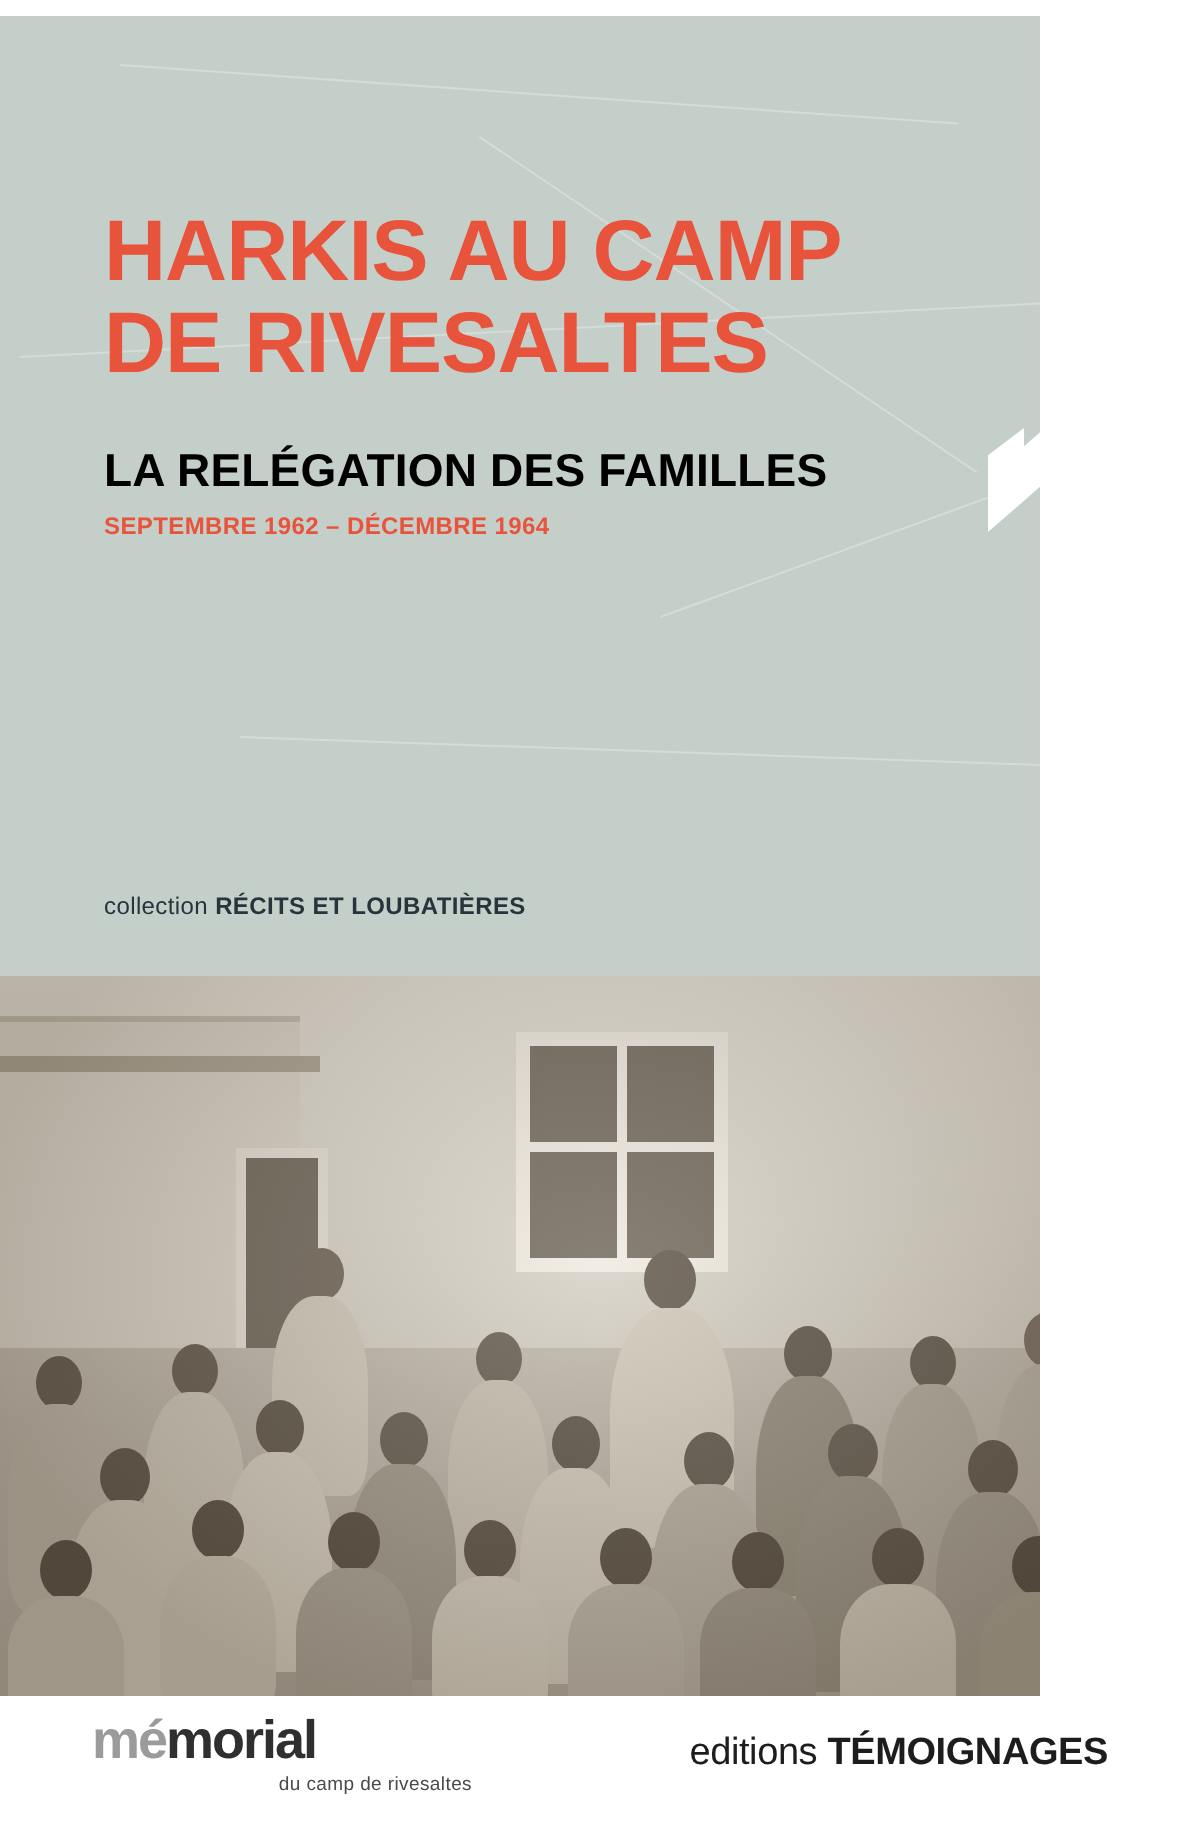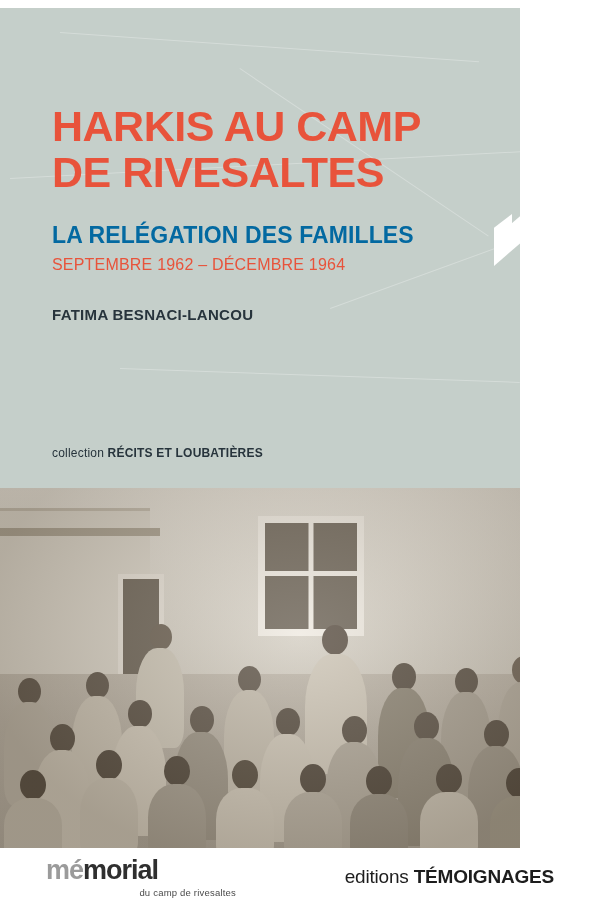--- a/index.html
+++ b/index.html
@@ -83,30 +83,30 @@
     line-height: 1.08;
     font-weight: bold;
     letter-spacing: -0.5px;
     margin: 0;
   }
   .main-title .line2 {
     display: block;
   }
 
   .subtitle {
-    color: #0369a1;
+    color: #000000;
     font-size: 23px;
     font-weight: bold;
     margin: 26px 0 0 0;
     letter-spacing: 0.1px;
   }
   .dates {
     color: #e8533b;
-    font-size: 16px;
-    font-weight: normal;
+    font-size: 12px;
+    font-weight: bold;
     margin: 7px 0 0 0;
     letter-spacing: 0.2px;
   }
 
   .author {
     position: absolute;
     left: 52px;
     top: 298px;
     color: #27343c;
     font-size: 15px;
@@ -295,21 +295,20 @@
 
     <div class="title-block">
       <h1 class="main-title">
         <span>HARKIS AU CAMP</span>
         <span class="line2">DE RIVESALTES</span>
       </h1>
       <p class="subtitle">LA RELÉGATION DES FAMILLES</p>
       <p class="dates">SEPTEMBRE 1962 – DÉCEMBRE 1964</p>
     </div>
 
-    <div class="author">FATIMA BESNACI-LANCOU</div>
 
     <div class="collection">
       <span class="coll-word">collection </span><span class="coll-name">RÉCITS ET LOUBATIÈRES</span>
     </div>
 
     <div class="photo">
       <div class="wall"></div>
       <div class="wall-left"></div>
       <div class="roof-line"></div>
 

